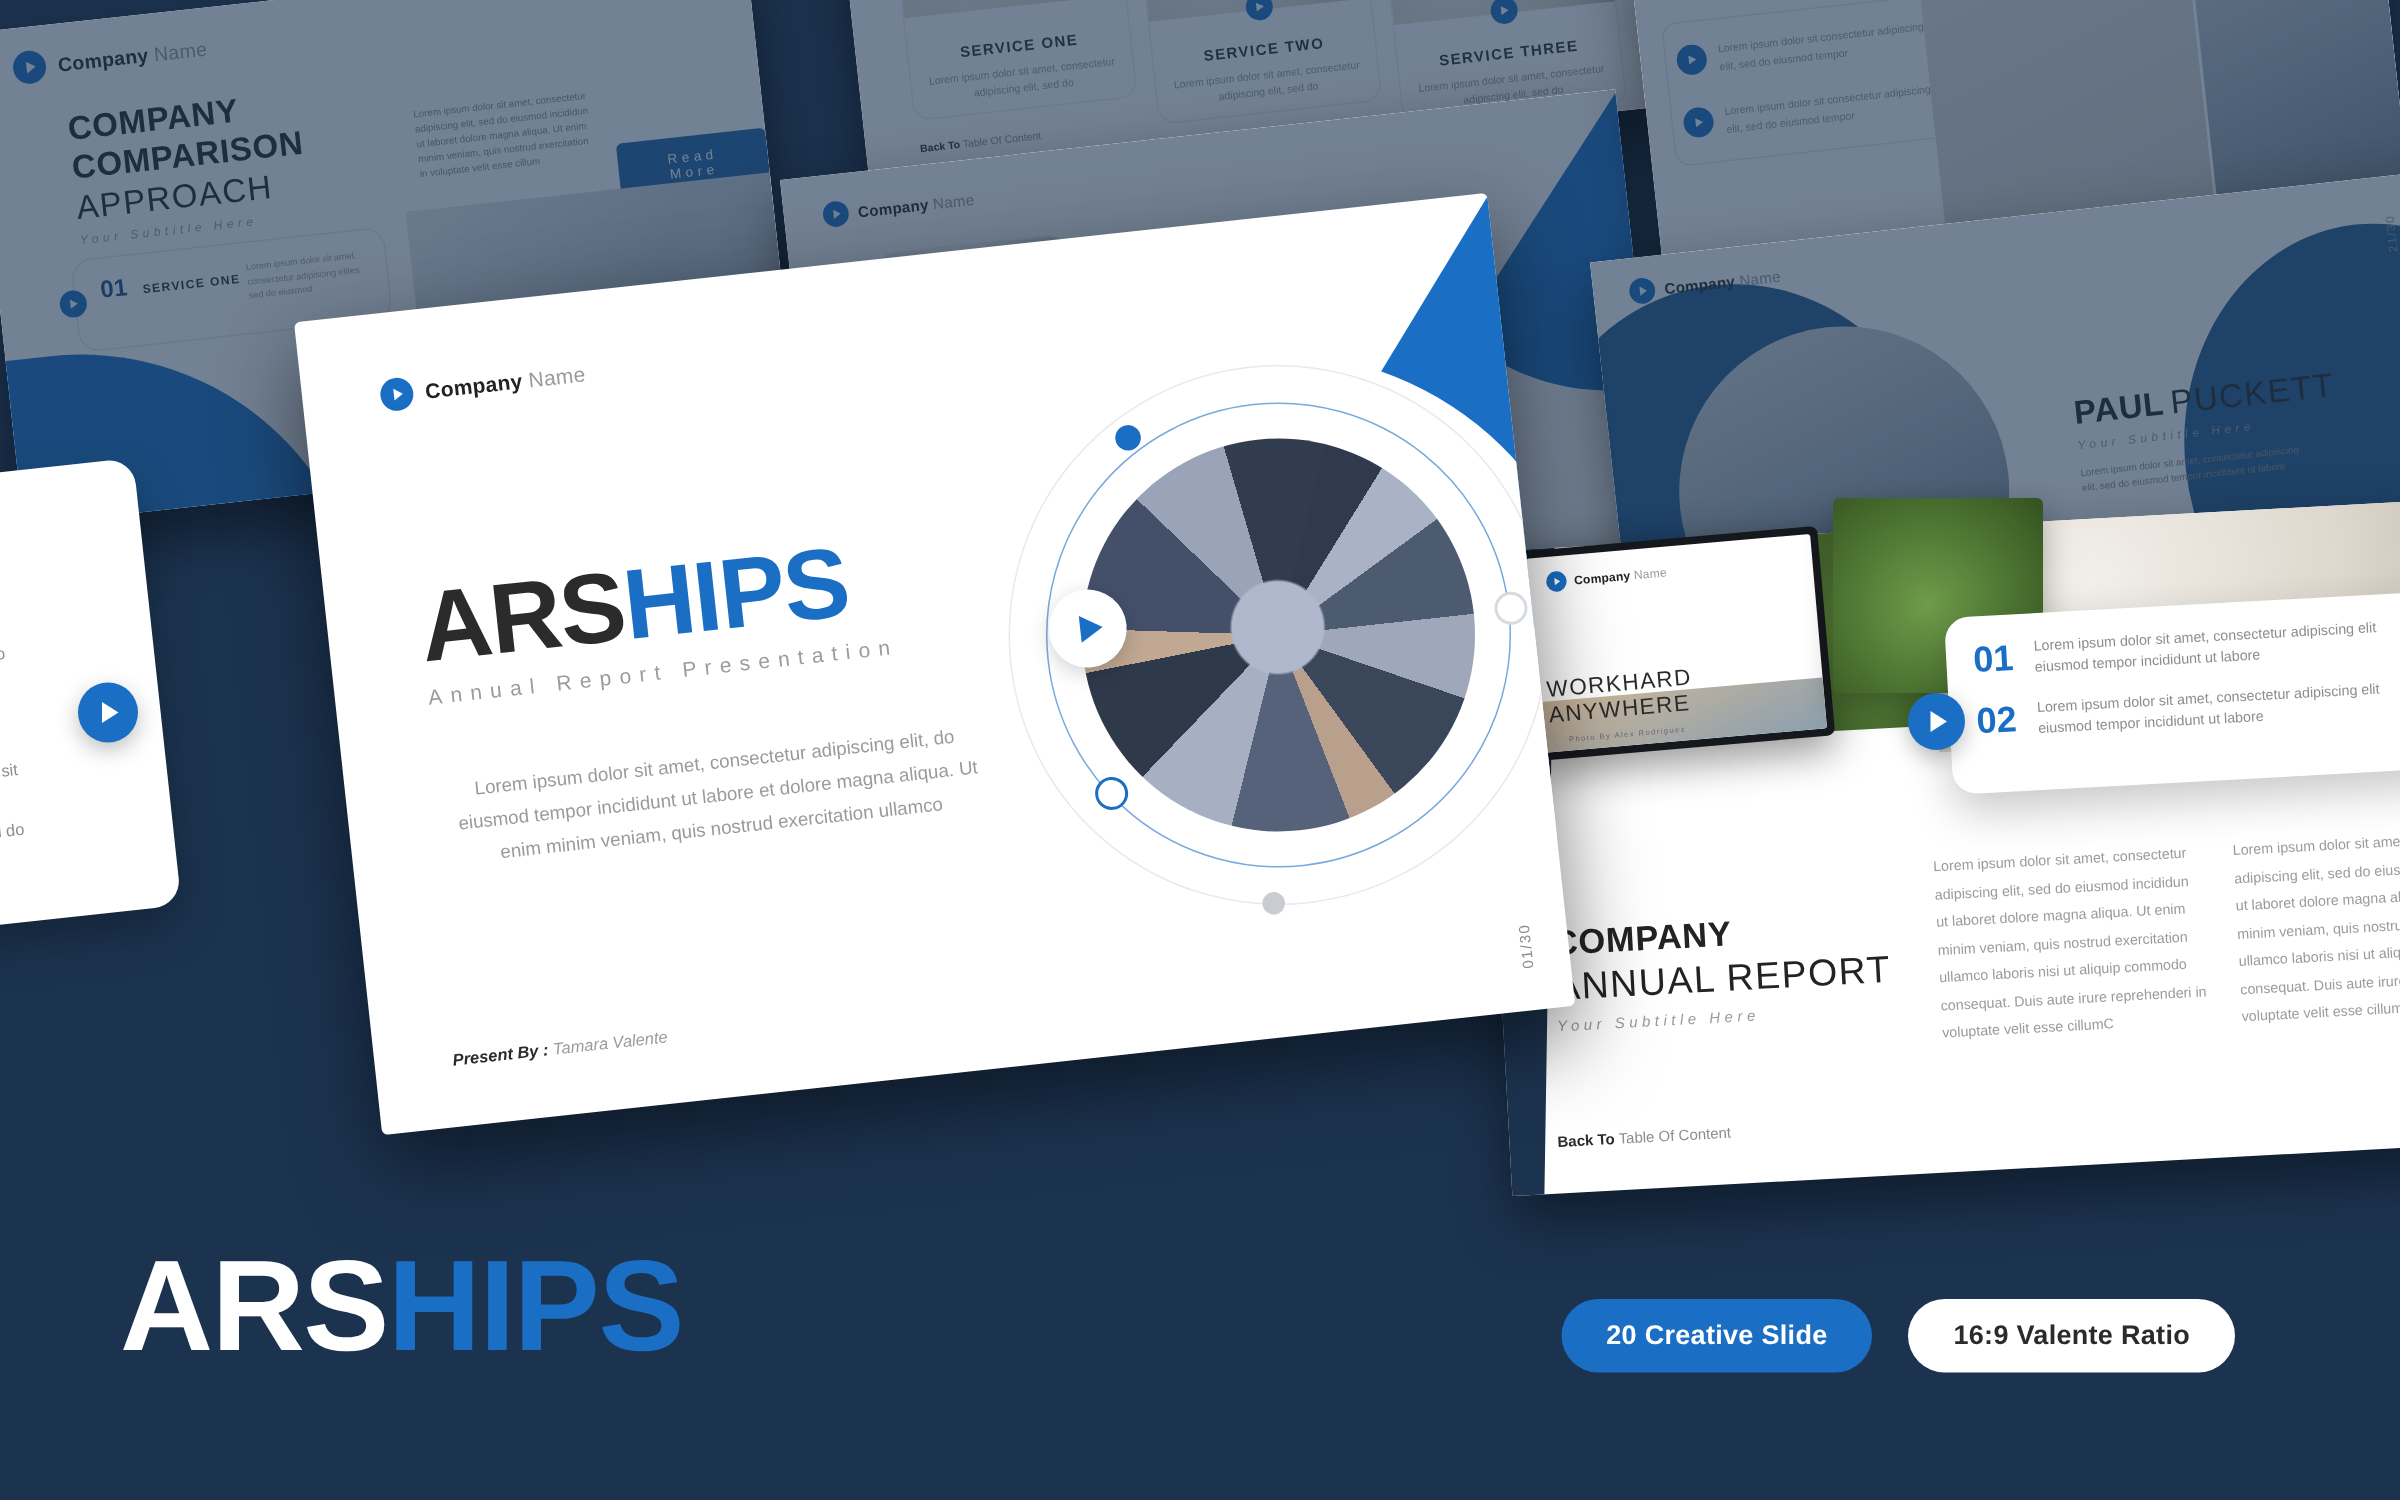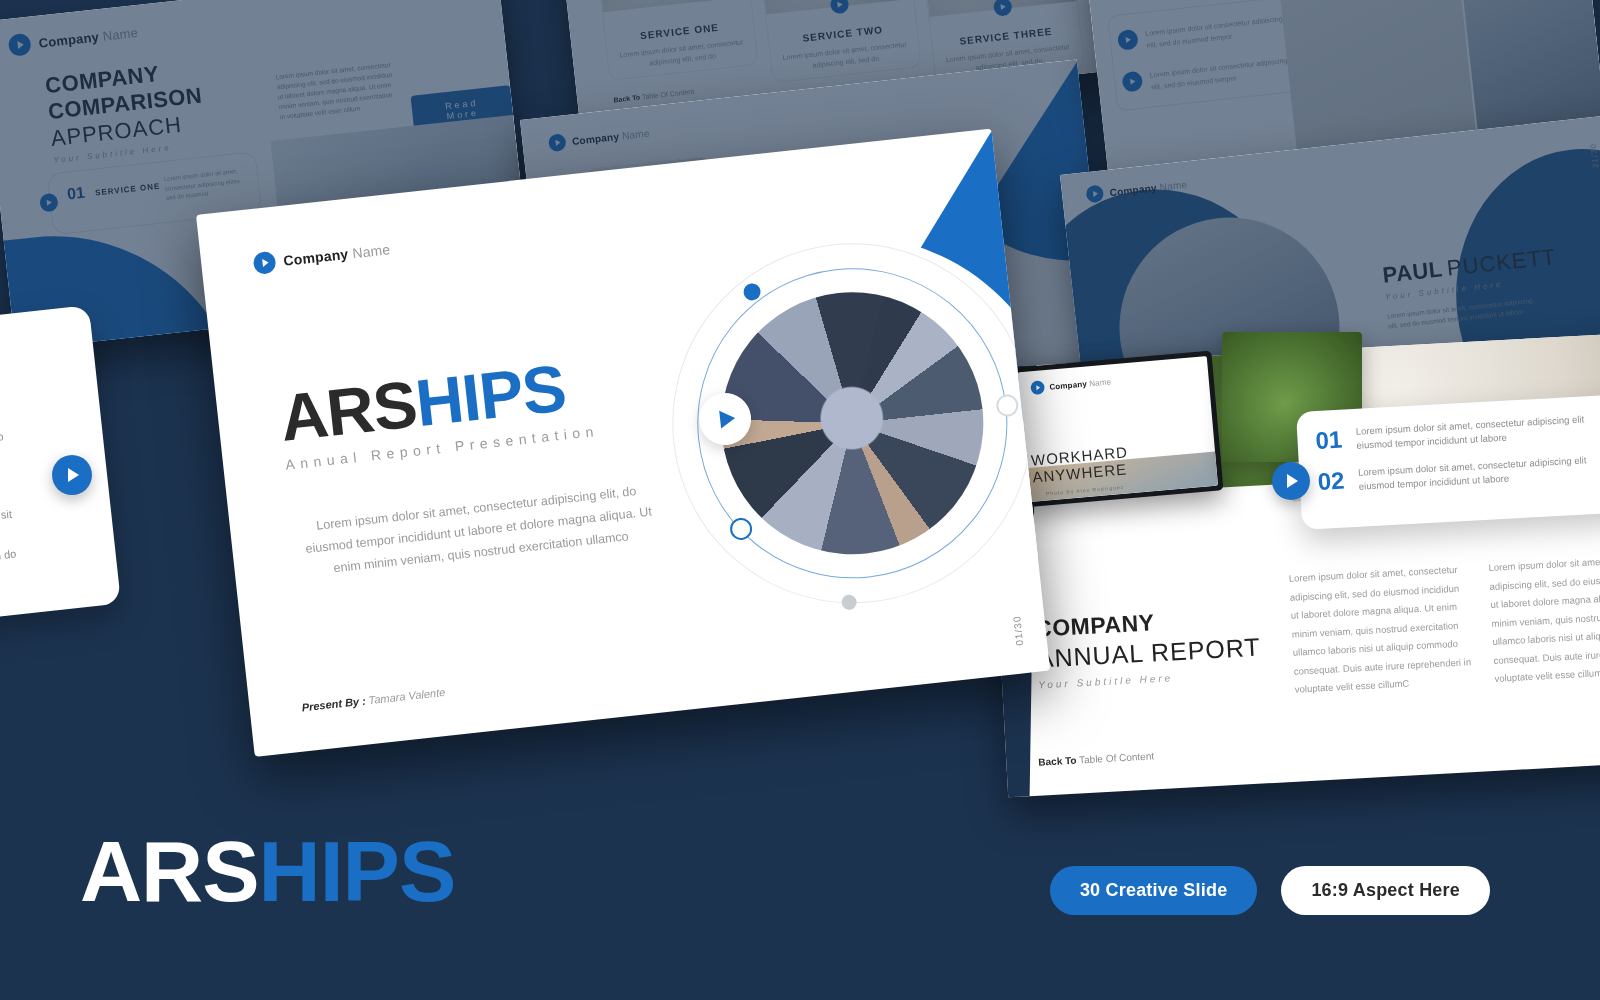--- a/index.html
+++ b/index.html
@@ -524,17 +524,17 @@
     </div>
   </div>
 
   <div id="brand-block">
     <div class="big">
       <span>ARS</span><em>HIPS</em>
     </div>
   </div>
 
   <div id="badges">
-    <div class="badge blue">30 Creative Slide</div>
-    <div class="badge white">16:9 Aspect Here</div>
+    <div class="badge blue">20 Creative Slide</div>
+    <div class="badge white">16:9 Valente Ratio</div>
   </div>
 
 </div>
 
 </body></html>

